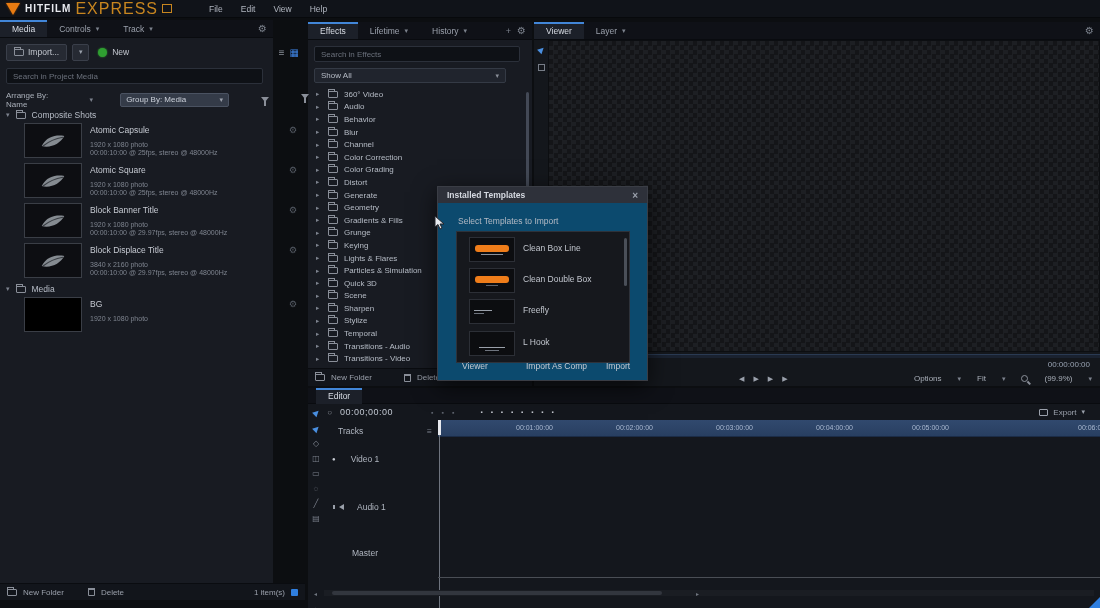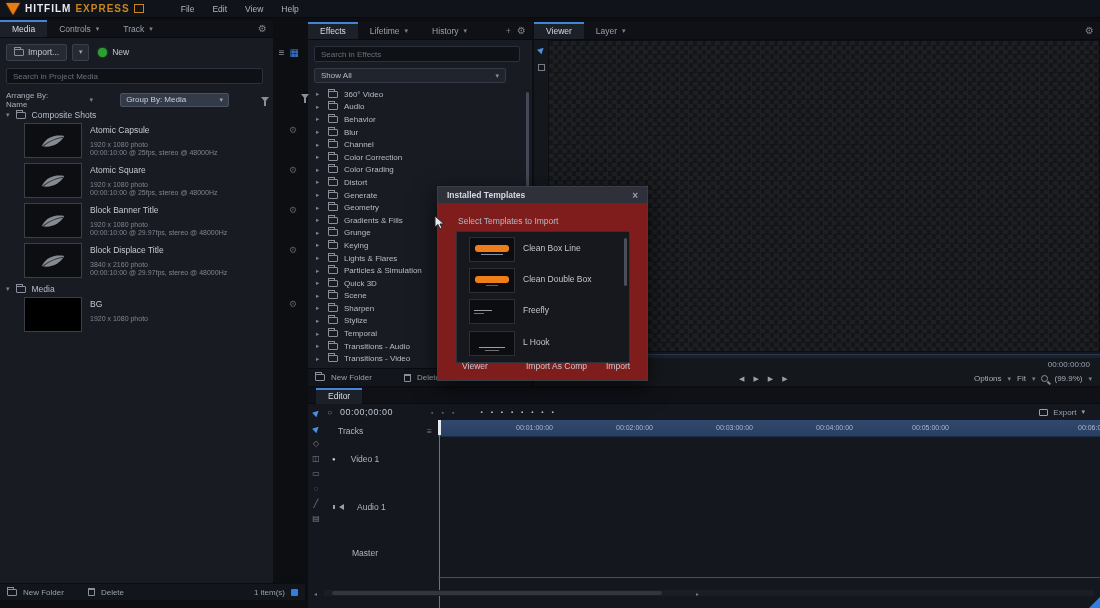--- a/index.html
+++ b/index.html
@@ -8,21 +8,21 @@
     position:relative; width:1100px; height:608px; overflow:hidden;
     background:#0c0e11; font-family:"Liberation Sans","DejaVu Sans",sans-serif;
     color:#c2c6ce; font-size:9px; -webkit-font-smoothing:antialiased;
   }
   .abs { position:absolute; }
 
   
   #menubar { left:0; top:0; width:1100px; height:18px; background:#101319; display:flex; align-items:center; border-bottom:1px solid #07090c;}
   .logo-tri { width:0; height:0; border-left:7px solid transparent; border-right:7px solid transparent; border-top:12px solid #e87b12; margin:0 5px 0 6px; filter:drop-shadow(0 0 1px #7a3c00);}
   .logo-hitfilm { color:#e8eaef; font-weight:700; font-size:10px; letter-spacing:1px;}
-  .logo-express { color:#c8861f; font-weight:700; font-size:10px; letter-spacing:1px; margin-left:4px;}
+  .logo-express { color:#c8861f; font-weight:400; font-size:16px; letter-spacing:1px; margin-left:4px;}
   .logo-badge { width:10px; height:9px; border:1px solid #c8861f; margin-left:4px;}
   .menu-item { color:#b0b5bf; font-size:8.5px; padding:0 9px; cursor:default;}
   #menus { margin-left:28px; display:flex;}
 
   
   .tabbar { height:18px; background:#0f1117; display:flex; align-items:stretch; border-bottom:1px solid #090b0f;}
   .tab { display:flex; align-items:center; padding:0 12px; font-size:8.5px; color:#9ba1ac; position:relative;}
   .tab.active { background:#1c2029; color:#d8dce4; box-shadow:inset 0 2px 0 #4286d8;}
   .tab .cv { margin-left:5px; font-size:7px; color:#7c828d;}
   .gear { color:#7c828d; font-size:10px; line-height:10px;}
@@ -77,21 +77,21 @@
   #viewer-stage { position:absolute; left:14px; top:18px; width:552px; height:312px;
     background-image:repeating-conic-gradient(#1d1f23 0% 25%, #141518 25% 50%);
     background-size:9px 9px; border:1px solid #0c0e11;}
   #viewer-tools { position:absolute; left:0; top:18px; width:14px; height:312px; display:flex; flex-direction:column; align-items:center; padding-top:5px; gap:10px;}
   .vtool-sel { color:#4a8fe0; font-size:8px; transform:rotate(-45deg);}
   .vtool-box { width:7px; height:7px; border:1px solid #767c86;}
   #viewer-seek { position:absolute; left:14px; top:332px; width:552px; height:4px; background:#1a2230; border-top:1px solid #2a3a52;}
   #viewer-tc { position:absolute; right:10px; top:338px; font-size:8px; color:#98a2b2;}
   #viewer-transport { position:absolute; left:0; top:350px; width:566px; height:13px; display:flex; align-items:center;}
   .transport-center { position:absolute; left:205px; display:flex; gap:9px; color:#9aa0ab; font-size:7px;}
-  .viewer-right { position:absolute; right:8px; display:flex; align-items:center; gap:6px; color:#a8aeb8; font-size:8px;}
+  .viewer-right { position:absolute; right:8px; display:flex; align-items:center; gap:16px; color:#a8aeb8; font-size:8px;}
 
   
   #editor-panel { left:308px; top:388px; width:792px; height:220px; background:#14171d;}
   #editor-tabbar { position:absolute; left:0; top:0; width:792px; height:16px; background:#0f1117; border-bottom:1px solid #090b0f;}
   #editor-tab { position:absolute; left:8px; top:0; height:16px; padding:0 12px; background:#1c2029; color:#d8dce4; font-size:8.5px; display:flex; align-items:center; box-shadow:inset 0 2px 0 #4286d8;}
   #editor-ctrl { position:absolute; left:0; top:16px; width:792px; height:16px; display:flex; align-items:center; gap:8px; padding:0 5px;}
   .ctrl-sel { color:#4a8fe0; font-size:8px; transform:rotate(-45deg);}
   .ctrl-circle { color:#8a8f99; font-size:8px;}
   #editor-tc { font-size:9px; color:#c0c6d0; letter-spacing:.5px;}
   .ctrl-dim { color:#5c626c; font-size:7px;}
@@ -110,21 +110,21 @@
   .rl { position:absolute; top:4px; font-size:7px; color:#a9b8d0;}
   #playhead-top { position:absolute; left:0; top:0; width:3px; height:15px; background:#e8eaef;}
   #playhead-line { position:absolute; left:1px; top:15px; width:1px; height:173px; background:#6e747e;}
   #audio-divider { position:absolute; left:0; top:157px; width:662px; height:1px; background:#4a4e55;}
   #h-scroll { position:absolute; left:16px; top:202px; width:770px; height:6px; background:#1a1d23; display:flex; align-items:center;}
   #h-thumb { position:absolute; left:8px; width:330px; height:4px; background:#32363e; border-radius:2px;}
   .scroll-arrow { color:#6e747e; font-size:6px; position:absolute;}
   #corner-tri { position:absolute; right:0; bottom:0; width:0; height:0; border-left:11px solid transparent; border-bottom:11px solid #2f7fe0;}
 
   
-  #dialog { left:437px; top:186px; width:211px; height:195px; background:#7f1d1d; border:1px solid #3a3d45; box-shadow:0 6px 22px rgba(0,0,0,.65); z-index:40;}
+  #dialog { left:437px; top:186px; width:211px; height:195px; background:#0c4a6e; border:1px solid #3a3d45; box-shadow:0 6px 22px rgba(0,0,0,.65); z-index:40;}
   #dialog-title { position:absolute; left:0; top:0; width:100%; height:16px; background:#2e313a; display:flex; align-items:center; padding:0 9px; font-size:8.5px; color:#d4d8e0; font-weight:700;}
   #dialog-close { margin-left:auto; color:#9ba1ac; font-size:10px;}
   #dialog-sub { position:absolute; left:20px; top:29px; font-size:8.5px; color:#b4bac4;}
   #tpl-list { position:absolute; left:18px; top:44px; width:174px; height:132px; background:#16181d; border:1px solid #2e323a;}
   .tpl-row { position:absolute; left:8px; width:172px; height:31px;}
   .tpl-thumb { position:absolute; left:4px; top:3px; width:46px; height:25px; background:#0c0d10; border:1px solid #2c2f36; display:flex; flex-direction:column; align-items:center; justify-content:center; gap:2px;}
   .tpl-name { position:absolute; left:58px; top:9px; font-size:8.5px; color:#c2c6ce;}
   .obar { width:34px; height:7px; background:#ef7d1a; border-radius:3px;}
   .uline { width:22px; height:1px; background:#8a8f99;}
   .uline2 { width:12px; height:1px; background:#5c626c;}

